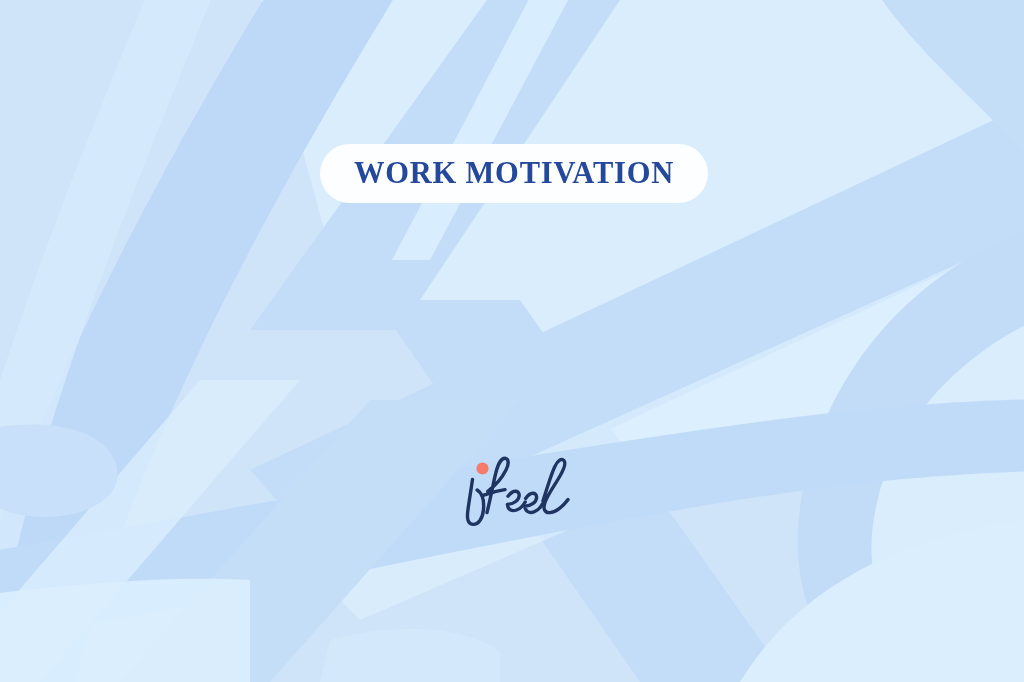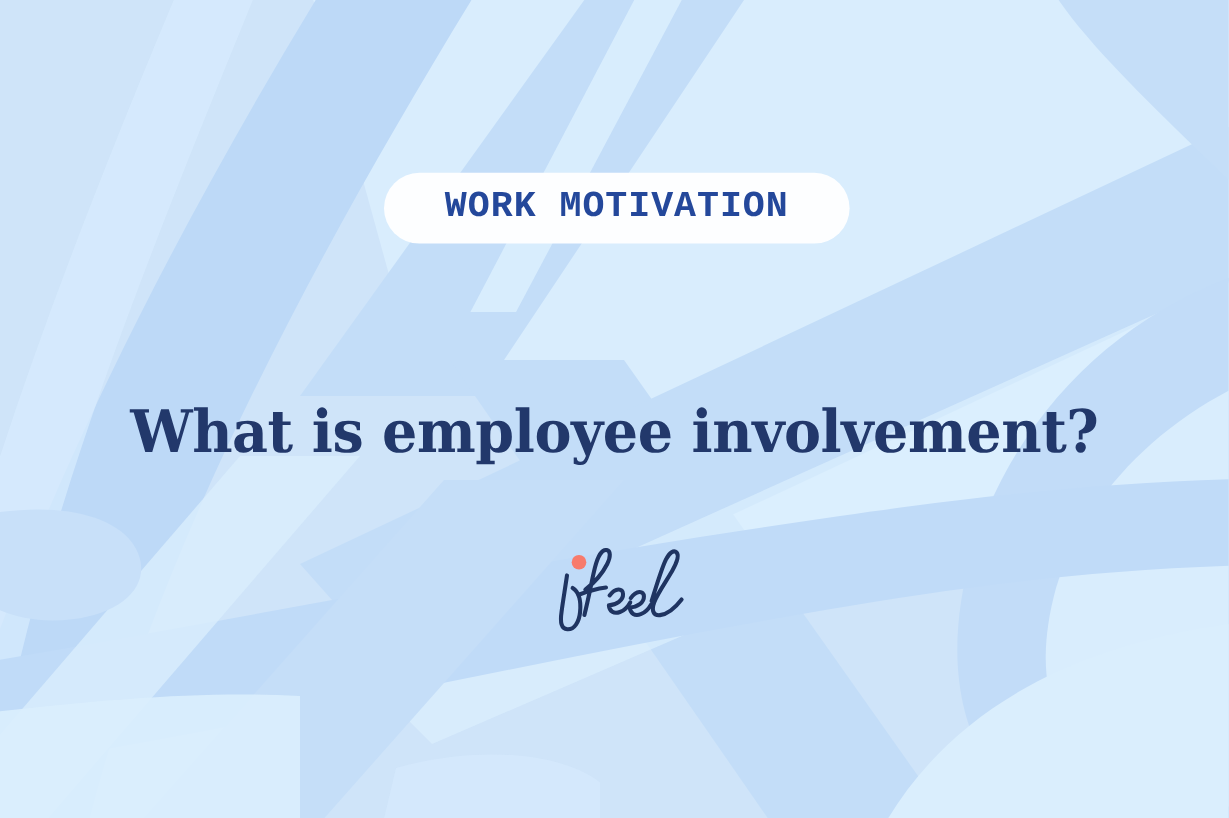--- a/index.html
+++ b/index.html
@@ -37,21 +37,21 @@
     width: 388px;
     height: 59px;
     background: #fdfeff;
     border-radius: 30px;
     display: flex;
     align-items: center;
     justify-content: center;
     box-sizing: border-box;
   }
   .badge-label {
-    font-family: Liberation Mono, monospace;
+    font-family: Liberation Serif, serif;
     font-weight: bold;
     font-size: 30.5px;
     letter-spacing: 0.8px;
     color: #24489b;
     white-space: nowrap;
     line-height: 1;
   }
 
   
   .headline-wrap {
@@ -140,23 +140,20 @@
       <path d="M 330 640 C 400 620 470 628 500 652 L 500 682 L 320 682 Z" fill="#d4e9fc" opacity="0.8"></path>
     </g>
   </svg>
 
   <div class="content">
 
     <div class="badge">
       <span class="badge-label">WORK MOTIVATION</span>
     </div>
 
-    <div class="headline-wrap">
-      <h1 class="headline">What is employee involvement?</h1>
-    </div>
 
     <div class="logo">
       <svg viewBox="0 0 124 78" aria-hidden="true">
         <g fill="none" stroke="#1f3461" stroke-width="3.4" stroke-linecap="round" stroke-linejoin="round">
 
           <path d="M20.5 27.5
                    C19.0 38.0 17.2 48.5 16.0 57.5
                    C14.6 67.0 15.8 72.0 20.8 72.4
                    C26.6 72.8 30.6 66.4 31.4 58.0
                    C32.3 48.6 30.0 41.0 25.2 38.0"></path>

